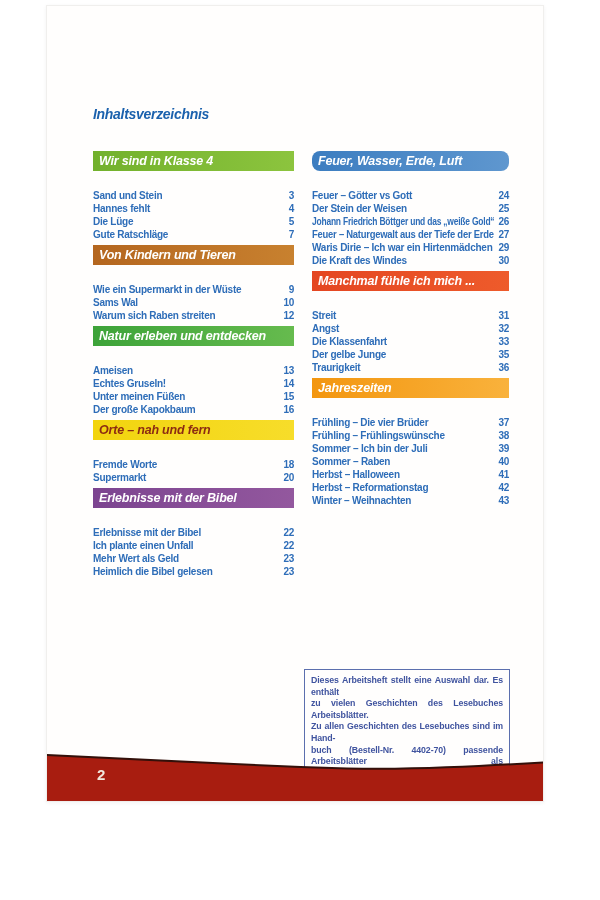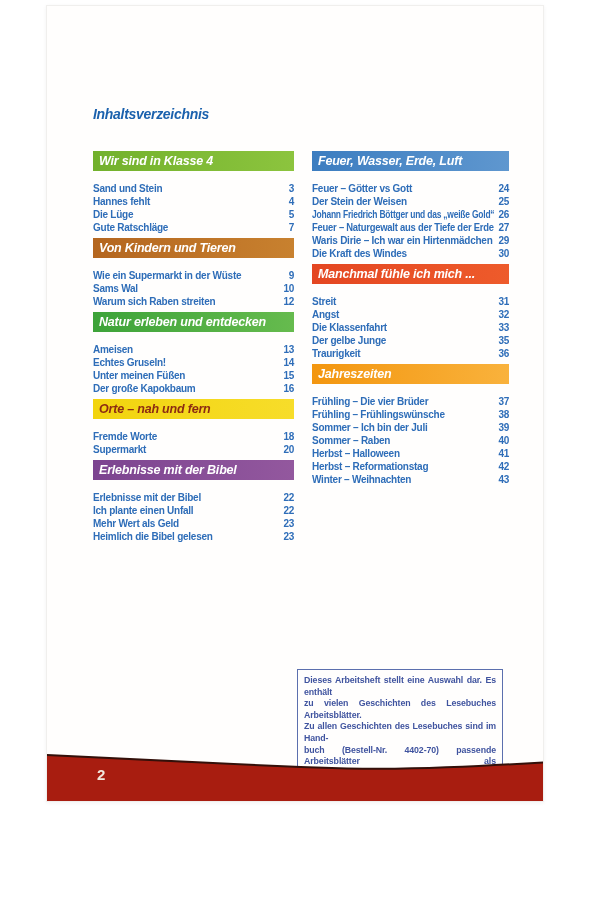--- a/index.html
+++ b/index.html
@@ -19,31 +19,31 @@
     font-size:14px;font-weight:bold;font-style:italic;
     color:#1b61ad;letter-spacing:-0.3px;
   }
   .column{position:absolute;top:145px;}
   .column.left{left:46px;width:201px;}
   .column.right{left:265px;width:197px;}
   .section{margin-bottom:4px;}
   .section-header{
     height:20px;box-sizing:border-box;padding:3px 0 0 6px;
     font-size:12.5px;font-weight:bold;font-style:italic;
-    letter-spacing:-0.2px;margin-bottom:11px;white-space:nowrap;
+    letter-spacing:-0.2px;margin-bottom:18px;white-space:nowrap;
   }
   .entry{
     display:flex;justify-content:flex-end;align-items:baseline;
     height:13px;line-height:13px;font-size:10px;font-weight:700;
     color:#2e6db8;letter-spacing:-0.25px;
   }
   .entry-title{flex:1;min-width:0;white-space:nowrap;transform-origin:left center;}
   .entry-page{flex-shrink:0;margin-left:4px;text-align:right;}
   .note-box{
-    position:absolute;left:250px;top:663px;width:206px;
+    position:absolute;left:257px;top:663px;width:206px;
     box-sizing:border-box;border:1.4px solid #5b6fae;
     padding:5px 6px 4px 6px;background:#fffefd;
   }
   .note-line{
     font-size:8.8px;line-height:11.6px;font-weight:700;
     color:#40549f;letter-spacing:-0.1px;
     text-align:justify;text-align-last:justify;
   }
   .note-line:last-child{text-align-last:left;}
   .footer-wave{position:absolute;left:0;top:748px;width:497px;height:49px;}
@@ -139,21 +139,21 @@
           <span class="entry-page">23</span>
         </div>
         <div class="entry">
           <span class="entry-title">Heimlich die Bibel gelesen</span>
           <span class="entry-page">23</span>
         </div>
       </div>
     </div>
   <div class="column right">
       <div class="section">
-        <div class="section-header" style="background: linear-gradient(90deg, rgb(60, 125, 192), rgb(95, 151, 207)); color: rgb(255, 255, 255);">Feuer, Wasser, Erde, Luft</div>
+        <div class="section-header" style="background: linear-gradient(90deg, rgb(60, 125, 192), rgb(95, 151, 207)); color: rgb(255, 255, 255); border-radius: 8px;">Feuer, Wasser, Erde, Luft</div>
         <div class="entry">
           <span class="entry-title">Feuer – Götter vs Gott</span>
           <span class="entry-page">24</span>
         </div>
         <div class="entry">
           <span class="entry-title">Der Stein der Weisen</span>
           <span class="entry-page">25</span>
         </div>
         <div class="entry">
           <span class="entry-title" style="transform: scaleX(0.846512);">Johann Friedrich Böttger und das „weiße Gold“</span>

